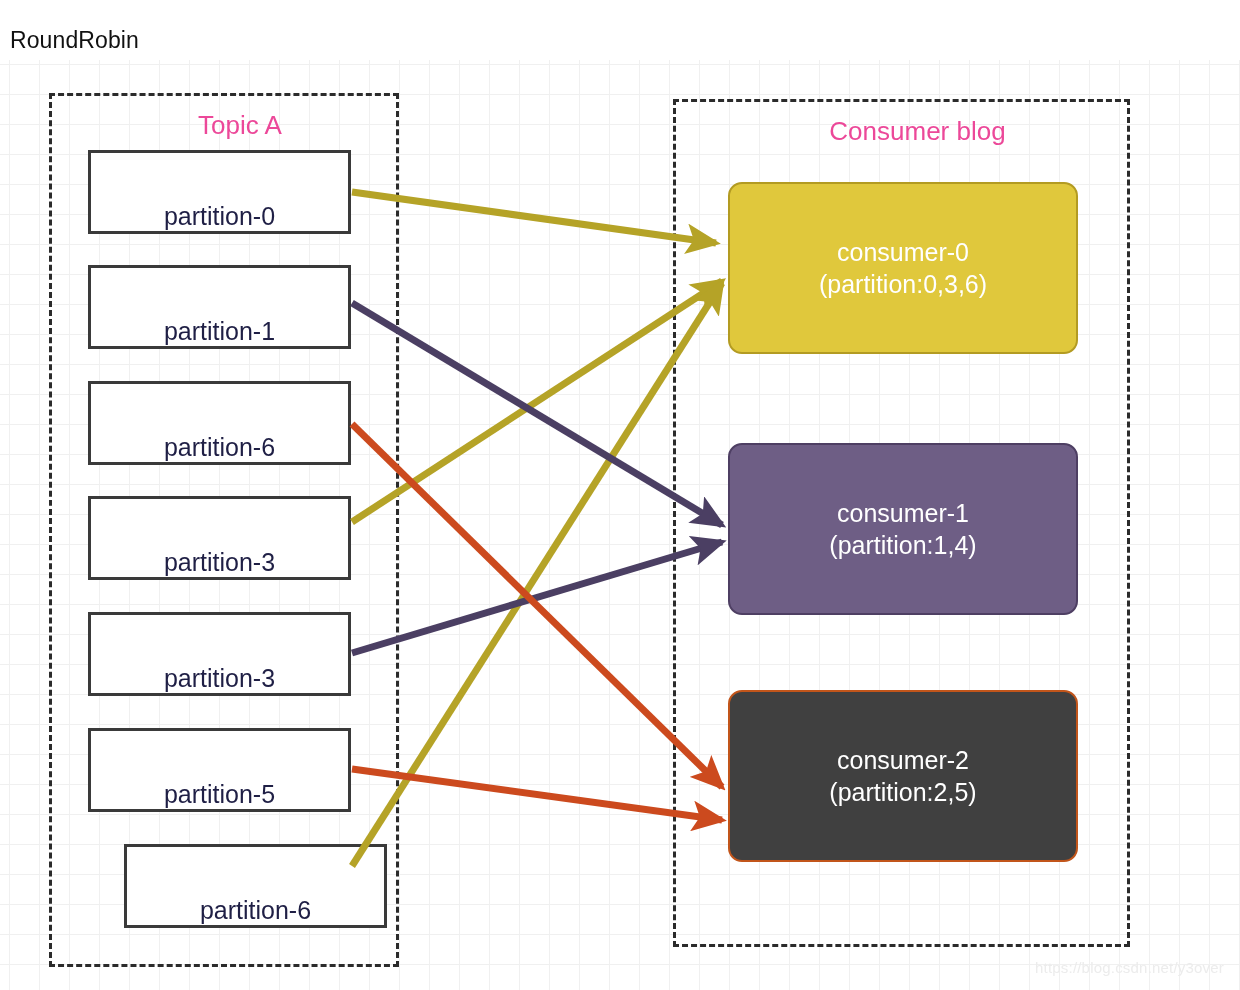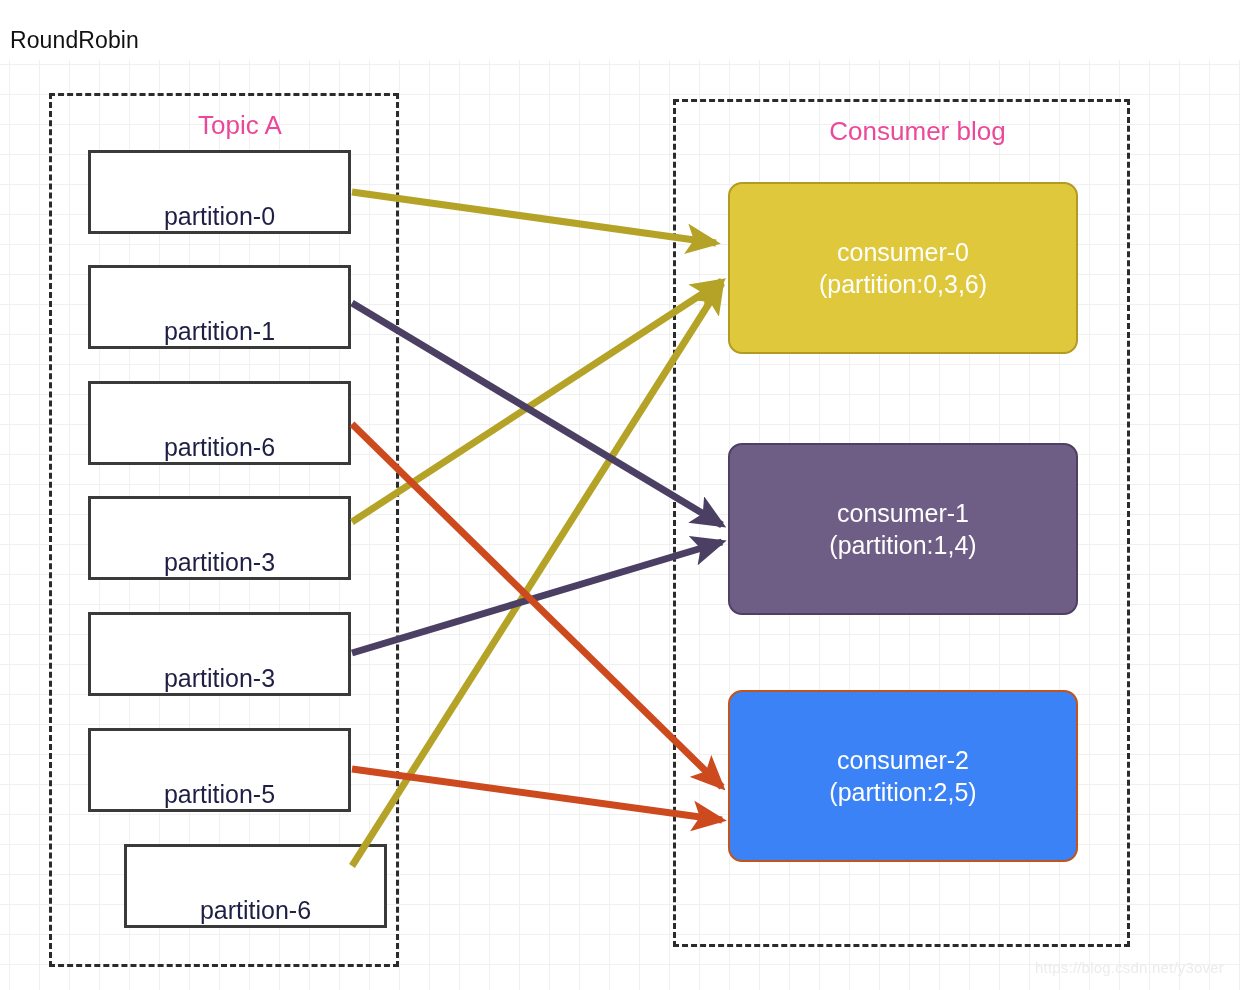--- a/index.html
+++ b/index.html
@@ -151,21 +151,21 @@
 </div>
 
 <div class="consumer-box" style="top:182px; background:#e0c83c; border:2px solid #b39b22;">
   <span class="cline">consumer-0</span>
   <span class="cline">(partition:0,3,6)</span>
 </div>
 <div class="consumer-box" style="top:443px; background:#6e5e85; border:2px solid #4e3f63;">
   <span class="cline">consumer-1</span>
   <span class="cline">(partition:1,4)</span>
 </div>
-<div class="consumer-box" style="top:690px; background:#3b82f6; border:2px solid #c2551a;">
+<div class="consumer-box" style="top:690px; background:#404040; border:2px solid #c2551a;">
   <span class="cline">consumer-2</span>
   <span class="cline">(partition:2,5)</span>
 </div>
 
 <svg id="arrow-layer" viewBox="0 0 1240 990">
   <defs>
     <marker id="head-yellow" markerWidth="5" markerHeight="4.4" refX="4.3" refY="2.2" orient="auto" markerUnits="strokeWidth">
       <path d="M0,0 L5,2.2 L0,4.4 L1.1,2.2 Z" fill="#b5a327"></path>
     </marker>
     <marker id="head-purple" markerWidth="5" markerHeight="4.4" refX="4.3" refY="2.2" orient="auto" markerUnits="strokeWidth">

